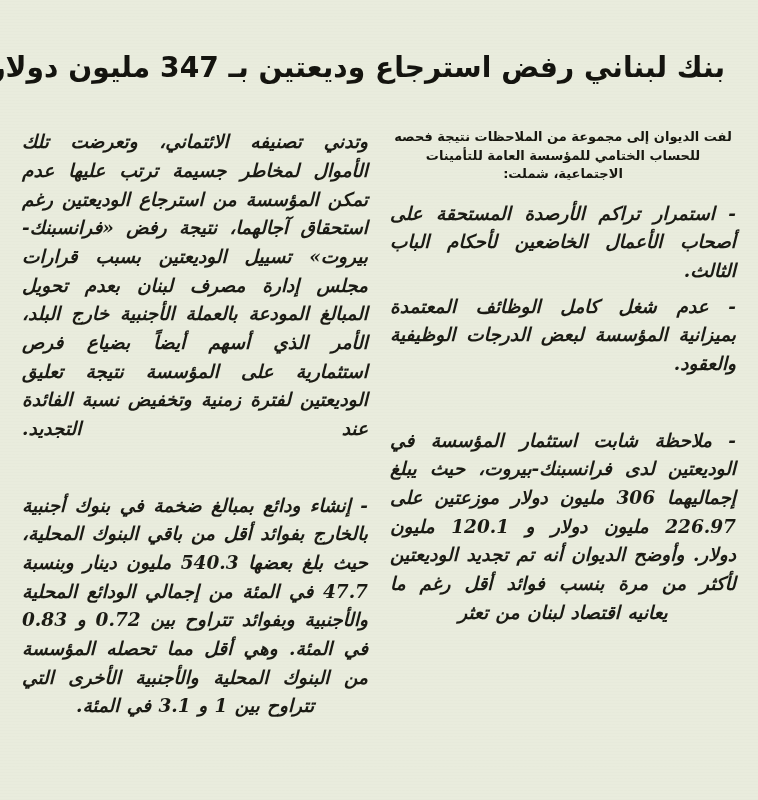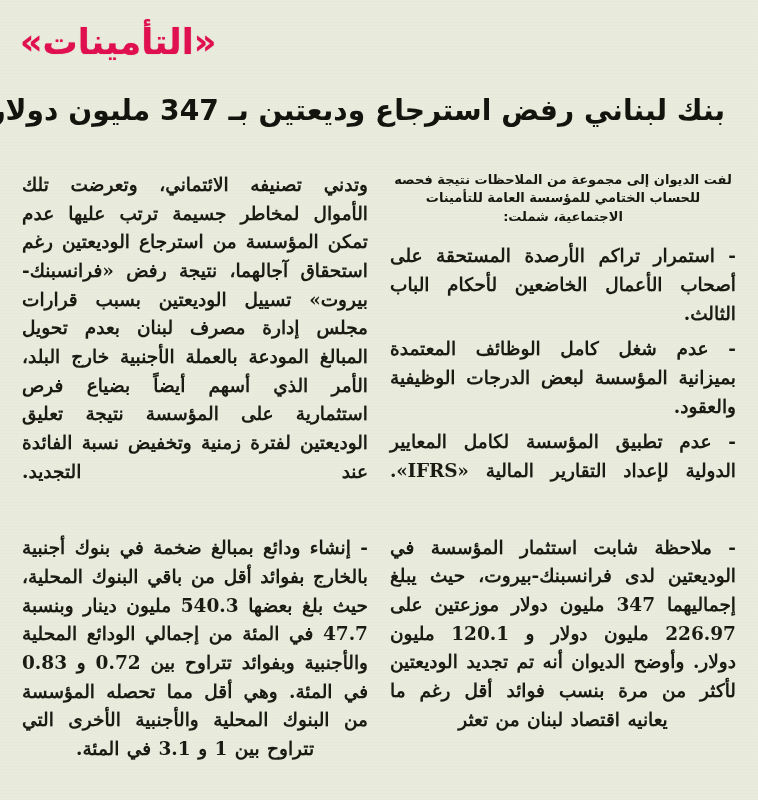--- a/index.html
+++ b/index.html
@@ -97,20 +97,21 @@
     font-family: "DejaVu Serif", "Liberation Serif", serif;
     font-size: 18.5px;
     font-weight: bold;
     color: #1b1b14;
     line-height: 1.55;
     margin: 0 0 7px 0;
     text-align: justify;
     text-align-last: center;
     letter-spacing: -0.2px;
     word-spacing: 1px;
+    font-style: italic;
   }
   .para:last-child { margin-bottom: 0; }
 
   .para.flow {
     text-align: justify;
     text-align-last: justify;
   }
   .para.flow-last {
     text-align: justify;
     text-align-last: center;
@@ -125,36 +126,32 @@
     background-image:
       repeating-linear-gradient(0deg, rgba(0,0,0,0.012) 0px, rgba(0,0,0,0.012) 1px, rgba(255,255,255,0) 1px, rgba(255,255,255,0) 3px);
     opacity: 0.7;
   }
 </style>
 </head>
 <body style="background: rgb(233, 236, 221);">
 
 <div class="clipping" style="background: rgb(233, 236, 221);">
 
-  <div class="kicker-row">
-    <span class="kicker" style="color: rgb(224, 16, 80);">«التأمينات»</span>
-  </div>
 
   <div class="headline-row">
     <h1 class="headline" style="color: rgb(20, 20, 15);">بنك لبناني رفض استرجاع وديعتين بـ 347 مليون دولار</h1>
   </div>
 
   <div class="columns">
 
     <div class="col col-right">
       <p class="lead">لفت الديوان إلى مجموعة من الملاحظات نتيجة فحصه للحساب الختامي للمؤسسة العامة للتأمينات الاجتماعية، شملت:</p>
       <p class="para flow" style="color: rgb(27, 27, 20);">- استمرار تراكم الأرصدة المستحقة على أصحاب الأعمال الخاضعين لأحكام الباب الثالث.</p>
       <p class="para flow" style="color: rgb(27, 27, 20);">- عدم شغل كامل الوظائف المعتمدة بميزانية المؤسسة لبعض الدرجات الوظيفية والعقود.</p>
-      <p class="para flow" style="color: rgb(27, 27, 20);">- عدم تطبيق المؤسسة لكامل المعايير الدولية لإعداد التقارير المالية «IFRS».</p>
-      <p class="para flow-last" style="color: rgb(27, 27, 20);">- ملاحظة شابت استثمار المؤسسة في الوديعتين لدى فرانسبنك-بيروت، حيث يبلغ إجماليهما 347 مليون دولار موزعتين على 226.97 مليون دولار و 120.1 مليون دولار. وأوضح الديوان أنه تم تجديد الوديعتين لأكثر من مرة بنسب فوائد أقل رغم ما يعانيه اقتصاد لبنان من تعثر</p>
+      <p class="para flow-last" style="color: rgb(27, 27, 20);">- ملاحظة شابت استثمار المؤسسة في الوديعتين لدى فرانسبنك-بيروت، حيث يبلغ إجماليهما 306 مليون دولار موزعتين على 226.97 مليون دولار و 120.1 مليون دولار. وأوضح الديوان أنه تم تجديد الوديعتين لأكثر من مرة بنسب فوائد أقل رغم ما يعانيه اقتصاد لبنان من تعثر</p>
     </div>
 
     <div class="col col-left">
       <p class="para flow" style="color: rgb(27, 27, 20);">وتدني تصنيفه الائتماني، وتعرضت تلك الأموال لمخاطر جسيمة ترتب عليها عدم تمكن المؤسسة من استرجاع الوديعتين رغم استحقاق آجالهما، نتيجة رفض «فرانسبنك-بيروت» تسييل الوديعتين بسبب قرارات مجلس إدارة مصرف لبنان بعدم تحويل المبالغ المودعة بالعملة الأجنبية خارج البلد، الأمر الذي أسهم أيضاً بضياع فرص استثمارية على المؤسسة نتيجة تعليق الوديعتين لفترة زمنية وتخفيض نسبة الفائدة عند التجديد.</p>
       <p class="para flow-last" style="color: rgb(27, 27, 20);">- إنشاء ودائع بمبالغ ضخمة في بنوك أجنبية بالخارج بفوائد أقل من باقي البنوك المحلية، حيث بلغ بعضها 540.3 مليون دينار وبنسبة 47.7 في المئة من إجمالي الودائع المحلية والأجنبية وبفوائد تتراوح بين 0.72 و 0.83 في المئة. وهي أقل مما تحصله المؤسسة من البنوك المحلية والأجنبية الأخرى التي تتراوح بين 1 و 3.1 في المئة.</p>
     </div>
 
   </div>
 
   <div class="grain"></div>

